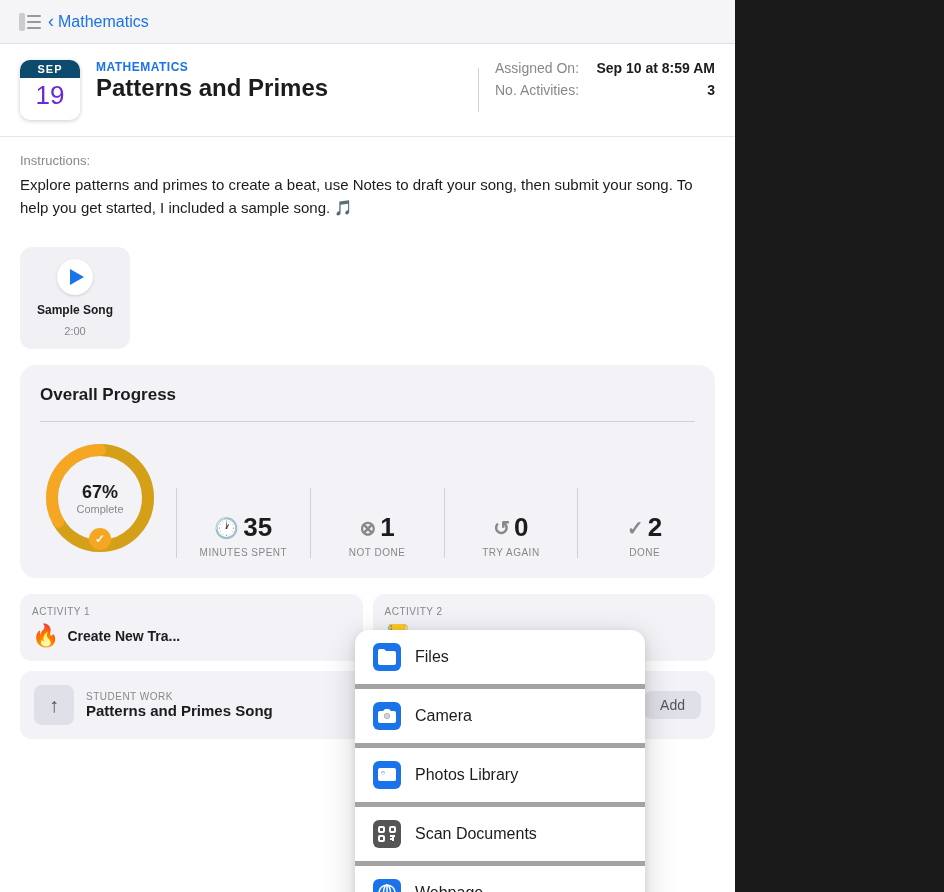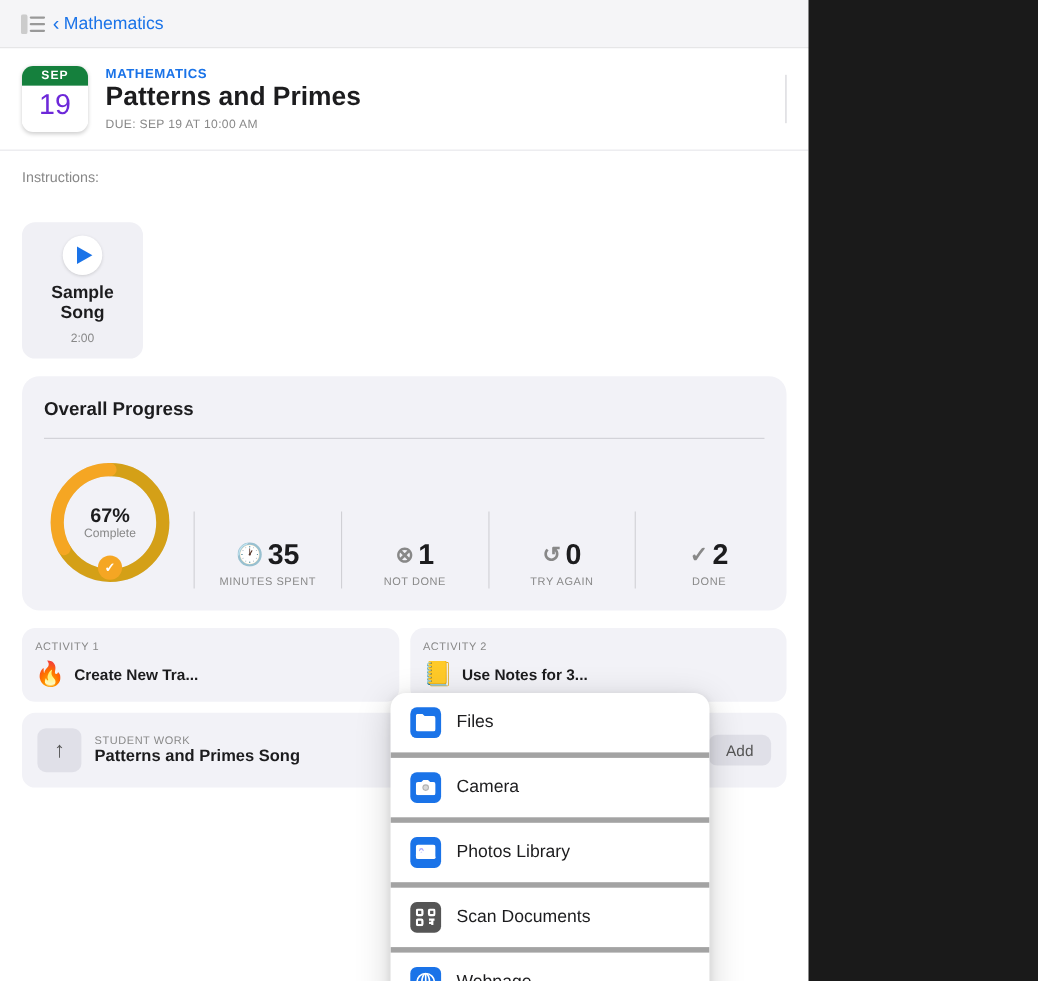--- a/index.html
+++ b/index.html
@@ -57,21 +57,21 @@
       border-bottom: 1px solid #e5e5ea;
     }
     .calendar-icon {
       width: 60px; height: 60px;
       border-radius: 10px;
       overflow: hidden;
       flex-shrink: 0;
       box-shadow: 0 1px 4px rgba(0,0,0,0.2);
     }
     .calendar-top {
-      background: #15803d;
+      background: #0c4a6e;
       color: #fff;
       text-align: center;
       font-size: 11px;
       font-weight: 600;
       padding: 3px 0;
       letter-spacing: 1px;
     }
     .calendar-bottom {
       background: #fff;
       text-align: center;
@@ -161,21 +161,21 @@
       display: flex; align-items: center; justify-content: center;
       box-shadow: 0 1px 3px rgba(0,0,0,0.15);
     }
     .play-triangle {
       width: 0; height: 0;
       border-top: 8px solid transparent;
       border-bottom: 8px solid transparent;
       border-left: 14px solid #1a73e8;
       margin-left: 3px;
     }
-    .song-title { font-size: 16px; font-weight: 600; color: #1c1c1e; text-align: center; }
+    .song-title { font-size: 12px; font-weight: 600; color: #1c1c1e; text-align: center; }
     .song-duration { font-size: 11px; color: #888; text-align: center; }
 
     
     .progress-section {
       margin: 16px 20px;
       background: #f2f2f7;
       border-radius: 16px;
       padding: 20px;
     }
     .progress-title {
@@ -404,29 +404,39 @@
     <div class="assignment-header">
 
       <div class="calendar-icon">
         <div class="calendar-top">SEP</div>
         <div class="calendar-bottom">19</div>
       </div>
 
       <div class="assignment-info">
         <div class="assignment-subject">MATHEMATICS</div>
         <div class="assignment-title">Patterns and Primes</div>
-        <div class="assignment-due">DUE: SEP 19 AT 10:00 AM</div>
       </div>
 
       <div class="divider-line"></div>
 
+      <div class="assignment-meta">
+        <div class="meta-row">
+          <span class="meta-label">Assigned On:</span>
+          <span class="meta-value">Sep 10 at 8:59 AM</span>
+        </div>
+        <div class="meta-row">
+          <span class="meta-label">No. Activities:</span>
+          <span class="meta-value">3</span>
+        </div>
+      </div>
     </div>
 
     <div class="instructions-section">
       <div class="instructions-label">Instructions:</div>
+      <div class="instructions-text">Explore patterns and primes to create a beat, use Notes to draft your song, then submit your song. To help you get started, I included a sample song. 🎵</div>
     </div>
 
     <div class="sample-song-card">
       <div class="play-btn-circle">
         <div class="play-triangle"></div>
       </div>
       <div class="song-title">Sample Song</div>
       <div class="song-duration">2:00</div>
     </div>
 

